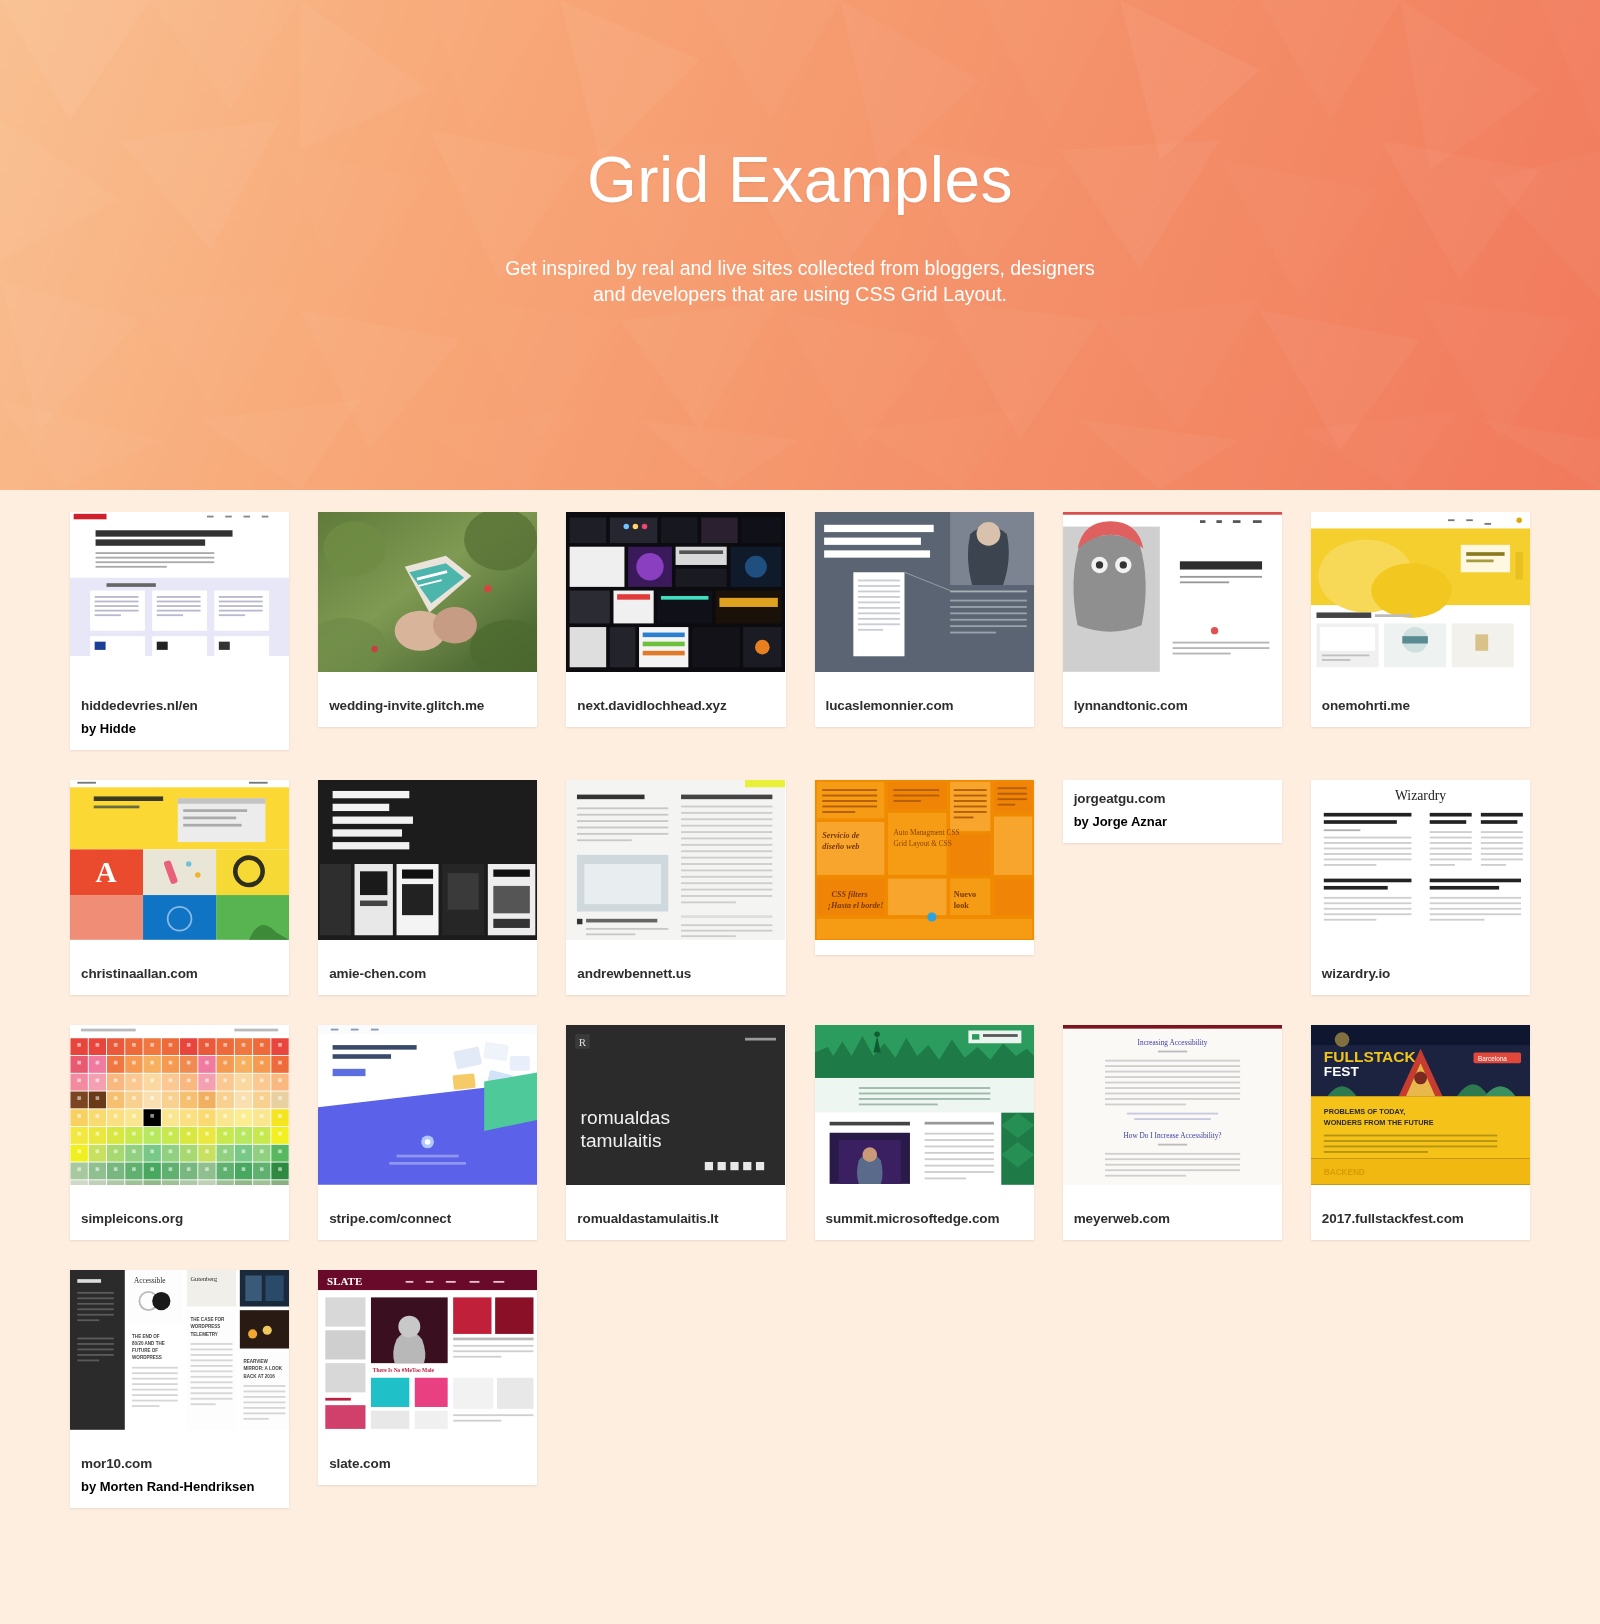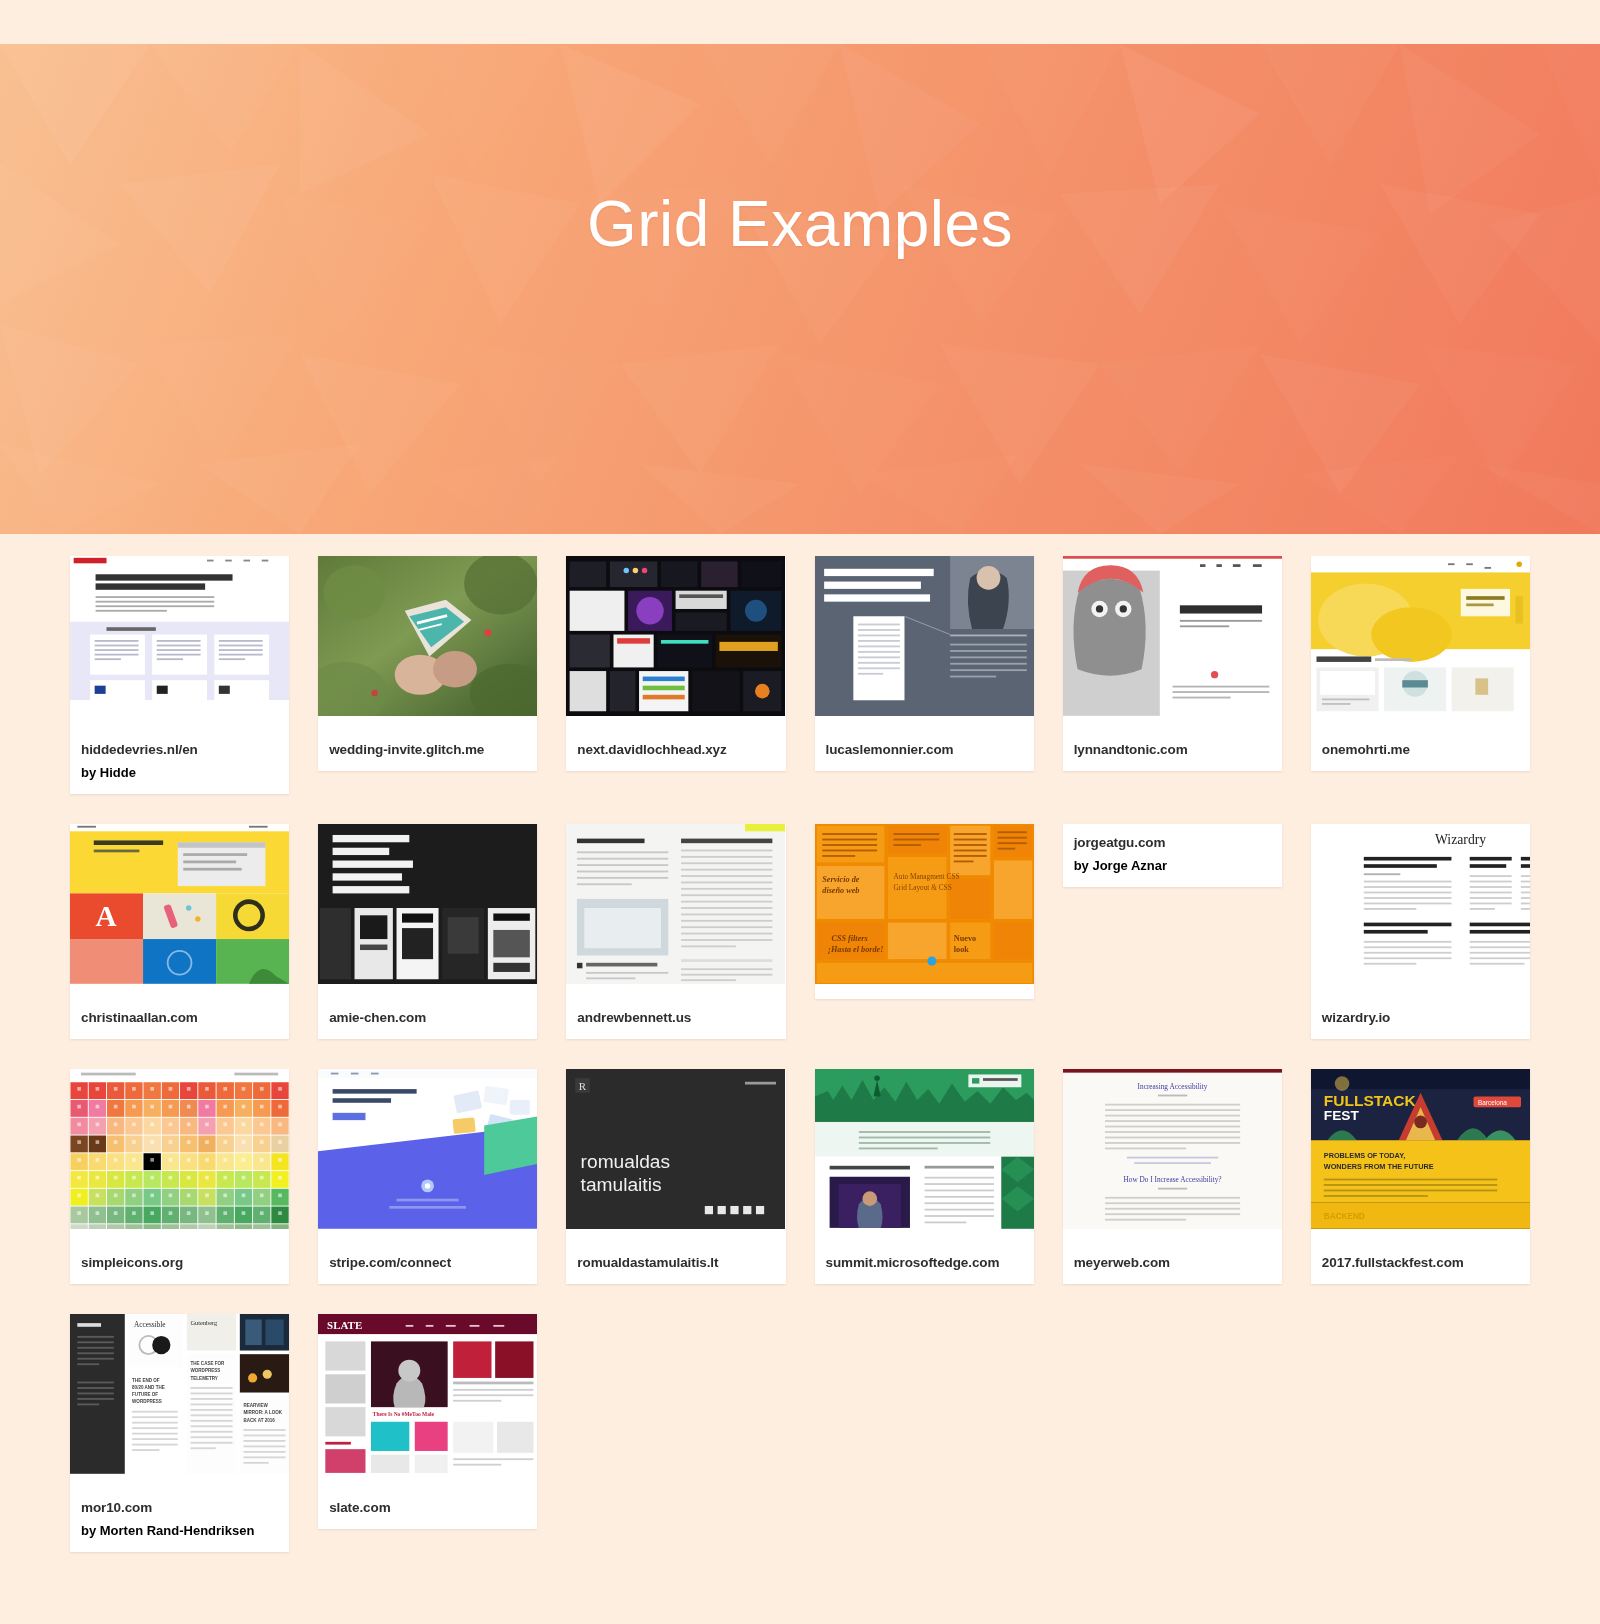--- a/index.html
+++ b/index.html
@@ -9,21 +9,20 @@
     font-family: "Liberation Sans", sans-serif;
   }
 
   
   .hero {
     position: relative;
     width: 1600px;
     height: 490px;
     overflow: hidden;
     background: linear-gradient(112deg, #f9c091 0%, #f8a878 28%, #f4916a 62%, #f1795c 100%);
-    margin-top: 44px;
   }
   .hero-facets { position: absolute; inset: 0; opacity: .5; }
   .hero-inner {
     position: relative;
     z-index: 2;
     text-align: center;
     padding-top: 148px;
     color: #fff;
   }
   .hero-title {
@@ -138,20 +137,24 @@
       <polygon points="860,430 1020,410 960,490" opacity="0.04"></polygon>
       <polygon points="1080,420 1240,440 1160,490" opacity="0.07"></polygon>
       <polygon points="1300,430 1460,410 1400,490" opacity="0.04"></polygon>
       <polygon points="1480,420 1600,440 1600,490" opacity="0.06"></polygon>
     </g>
   </svg>
 
   <div class="hero-inner">
     <h1 class="hero-title">Grid Examples</h1>
 
+    <p class="hero-sub">
+      <span class="line">Get inspired by real and live sites collected from bloggers, designers</span>
+      <span class="line">and developers that are using CSS Grid Layout.</span>
+    </p>
 
   </div>
 </header>
 
 <main class="examples">
   <div class="grid" id="grid">
       <article class="card">
         <div class="thumb" style="height: 175px;">
           <svg class="fill" viewBox="0 0 240 175" preserveAspectRatio="none" style="background:#fff">
             <rect x="0" y="0" width="240" height="10" fill="#fff"></rect>
@@ -522,21 +525,21 @@
           </svg>
         </div>
       </article>
       <article class="card">
         <div class="meta">
           <div class="meta-name">jorgeatgu.com</div>
           <div class="meta-by">by Jorge Aznar</div>
         </div>
       </article>
       <article class="card">
-        <div class="thumb" style="height: 175px; margin-left: 40px;">
+        <div class="thumb" style="height: 175px;">
           <svg class="fill" viewBox="0 0 240 175" preserveAspectRatio="none" style="background:#fff">
             <rect width="240" height="175" fill="#fff"></rect>
         <text x="120" y="22" text-anchor="middle" font-family="Liberation Serif, serif" font-size="15" fill="#222">Wizardry</text>
         <rect x="14" y="36" width="96" height="4" fill="#222"></rect>
         <rect x="14" y="44" width="80" height="4" fill="#222"></rect>
         <rect x="14" y="54" width="40" height="2" fill="#b0b0b0"></rect>
         <rect x="14" y="62" width="96" height="2" fill="#cecece"></rect>
             <rect x="14" y="68" width="96" height="2" fill="#cecece"></rect>
             <rect x="14" y="74" width="96" height="2" fill="#cecece"></rect>
             <rect x="14" y="80" width="96" height="2" fill="#cecece"></rect>

